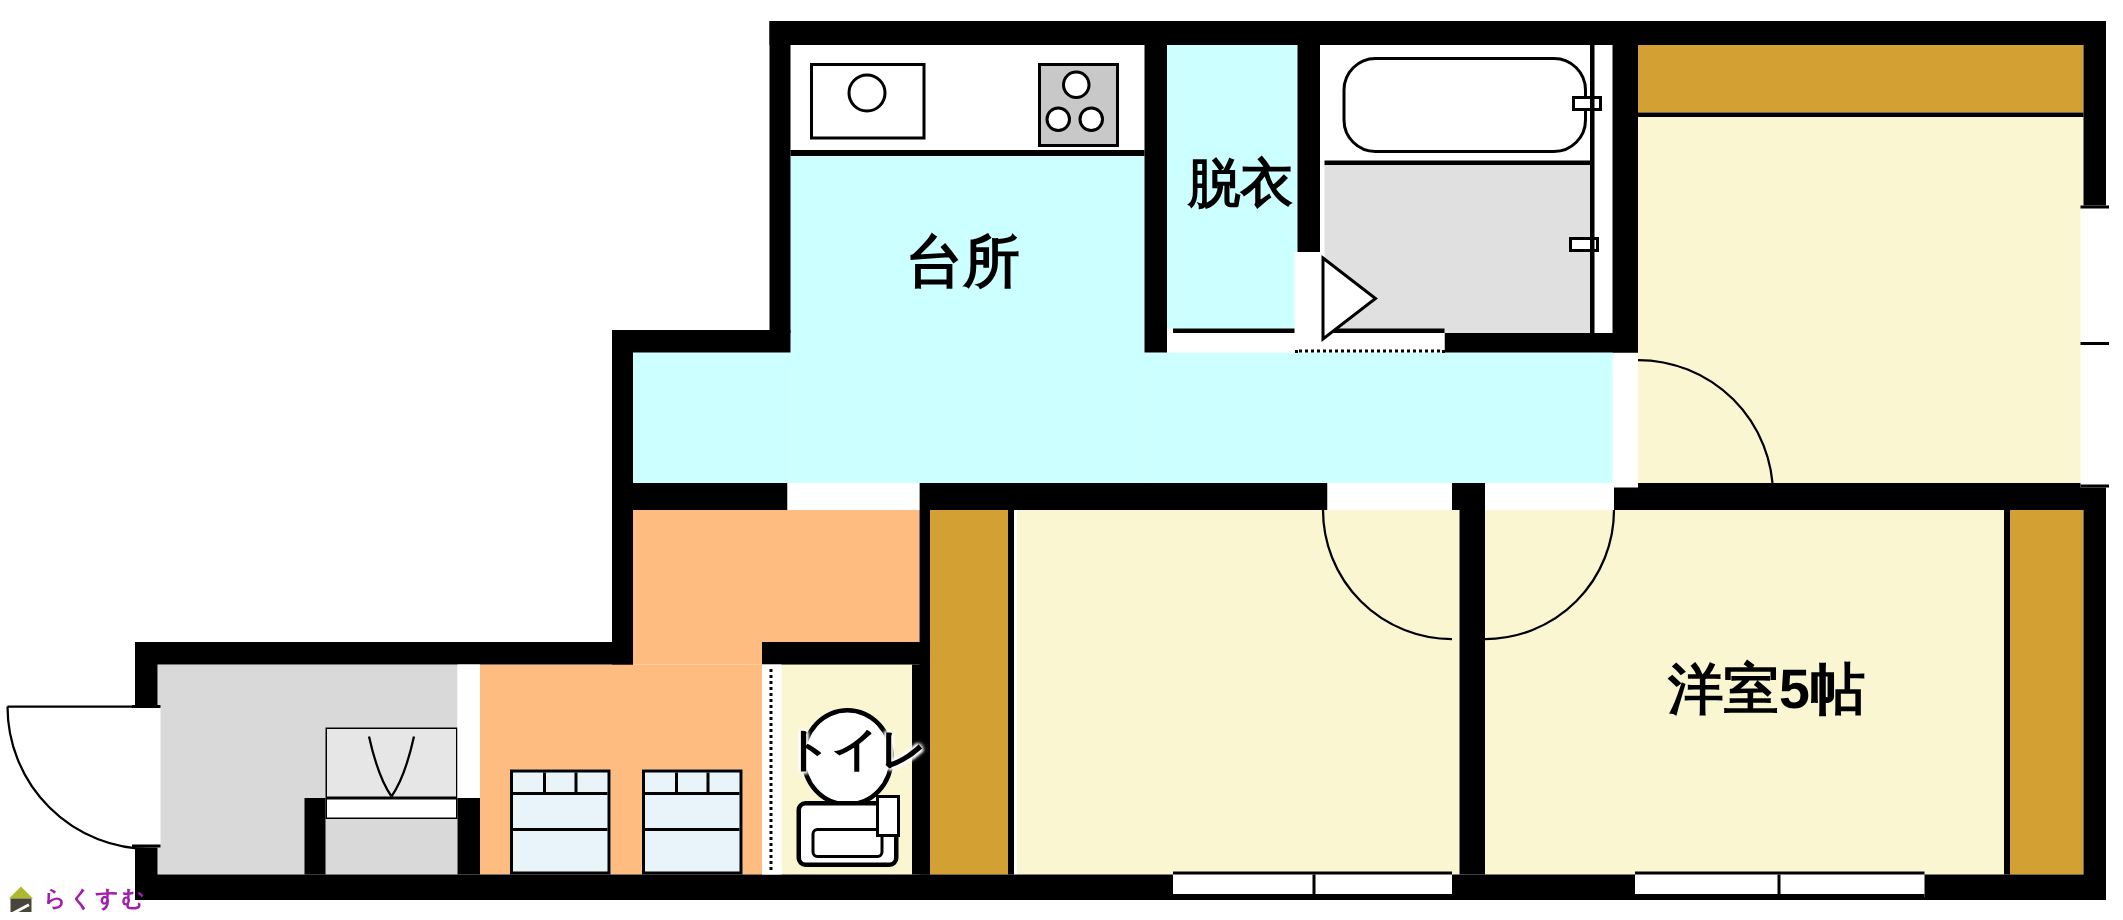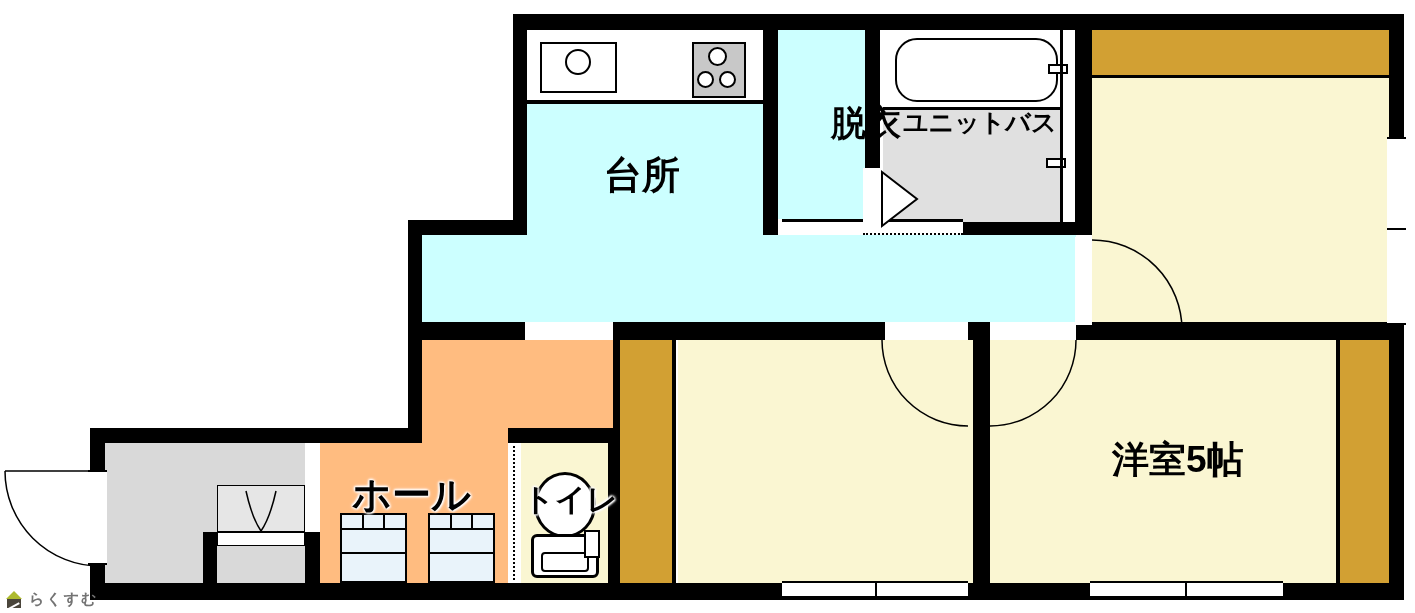--- a/index.html
+++ b/index.html
@@ -26,21 +26,21 @@
   .cells>div{flex:1;border-right:2px solid #000;}
   .cells>div:last-child{border-right:none;}
   #logo{position:absolute;left:6px;top:590px;display:flex;align-items:center;}
   #logo .house{position:relative;width:17px;height:17px;margin-right:6px;}
   #logo .roof{position:absolute;left:0;top:0;width:0;height:0;
       border-left:8px solid transparent;border-right:8px solid transparent;
       border-bottom:8px solid #ADBA2E;}
   #logo .body{position:absolute;left:1px;top:8px;width:14px;height:9px;background:#4A453B;}
   #logo .body:after{content:"";position:absolute;left:1px;top:6px;width:12px;height:2px;
       background:#fff;transform:rotate(-28deg);}
-  #logo .word{font-size:15px;letter-spacing:2px;color:#737373;font-weight:700;text-align:center;}
+  #logo .word{font-size:15px;letter-spacing:2px;color:#a21caf;font-weight:700;text-align:center;}
 </style>
 </head>
 <body>
 
 <div id="plan">
 
   <div class="floor floor-cyan" style="left:527px;top:103px;width:236px;height:219px;"></div>
   <div class="floor floor-cyan" style="left:422px;top:235px;width:105px;height:87px;"></div>
   <div class="floor floor-cyan" style="left:763px;top:235px;width:313px;height:87px;"></div>
   <div class="floor floor-cyan" style="left:778px;top:30px;width:87px;height:189px;"></div>
@@ -152,24 +152,22 @@
   <svg class="overlay" width="1415" height="613" viewBox="0 0 1415 613">
     <path d="M5,471 H100 M5,471 A95,95 0 0 0 100,566" fill="none" stroke="#000" stroke-width="1.5"></path>
     <path d="M246,491 Q252,518 261,531 M276,491 Q270,518 261,531" fill="none" stroke="#000" stroke-width="1.5"></path>
     <path d="M882,172 L917,199 L882,226 Z" fill="#fff" stroke="#000" stroke-width="2"></path>
     <path d="M1092,240 A90,90 0 0 1 1182,330" fill="none" stroke="#000" stroke-width="1.5"></path>
     <path d="M882,340 A86,86 0 0 0 968,426" fill="none" stroke="#000" stroke-width="1.5"></path>
     <path d="M1076,340 A86,86 0 0 1 990,426" fill="none" stroke="#000" stroke-width="1.5"></path>
   </svg>
 
   <div class="label" style="left:604px;top:156px;font-size:38px;">台所</div>
-  <div class="label" style="left:831px;top:105px;font-size:35px;">脱衣</div>
-  <div class="label" style="left:903px;top:109px;font-size:25px;">ユニットバス</div>
+  <div class="label" style="left:792px;top:105px;font-size:35px;">脱衣</div>
   <div class="label" style="left:1112px;top:441px;font-size:37px;">洋室5帖</div>
-  <div class="label halo" style="left:352px;top:475px;font-size:39px;">ホール</div>
   <div class="label halo" style="left:523px;top:484px;font-size:31px;">トイレ</div>
 
   <div id="logo">
     <span class="house">
       <span class="roof"></span>
         <span class="body"></span>
     </span>
     <span class="word">らくすむ</span>
   </div>
 

